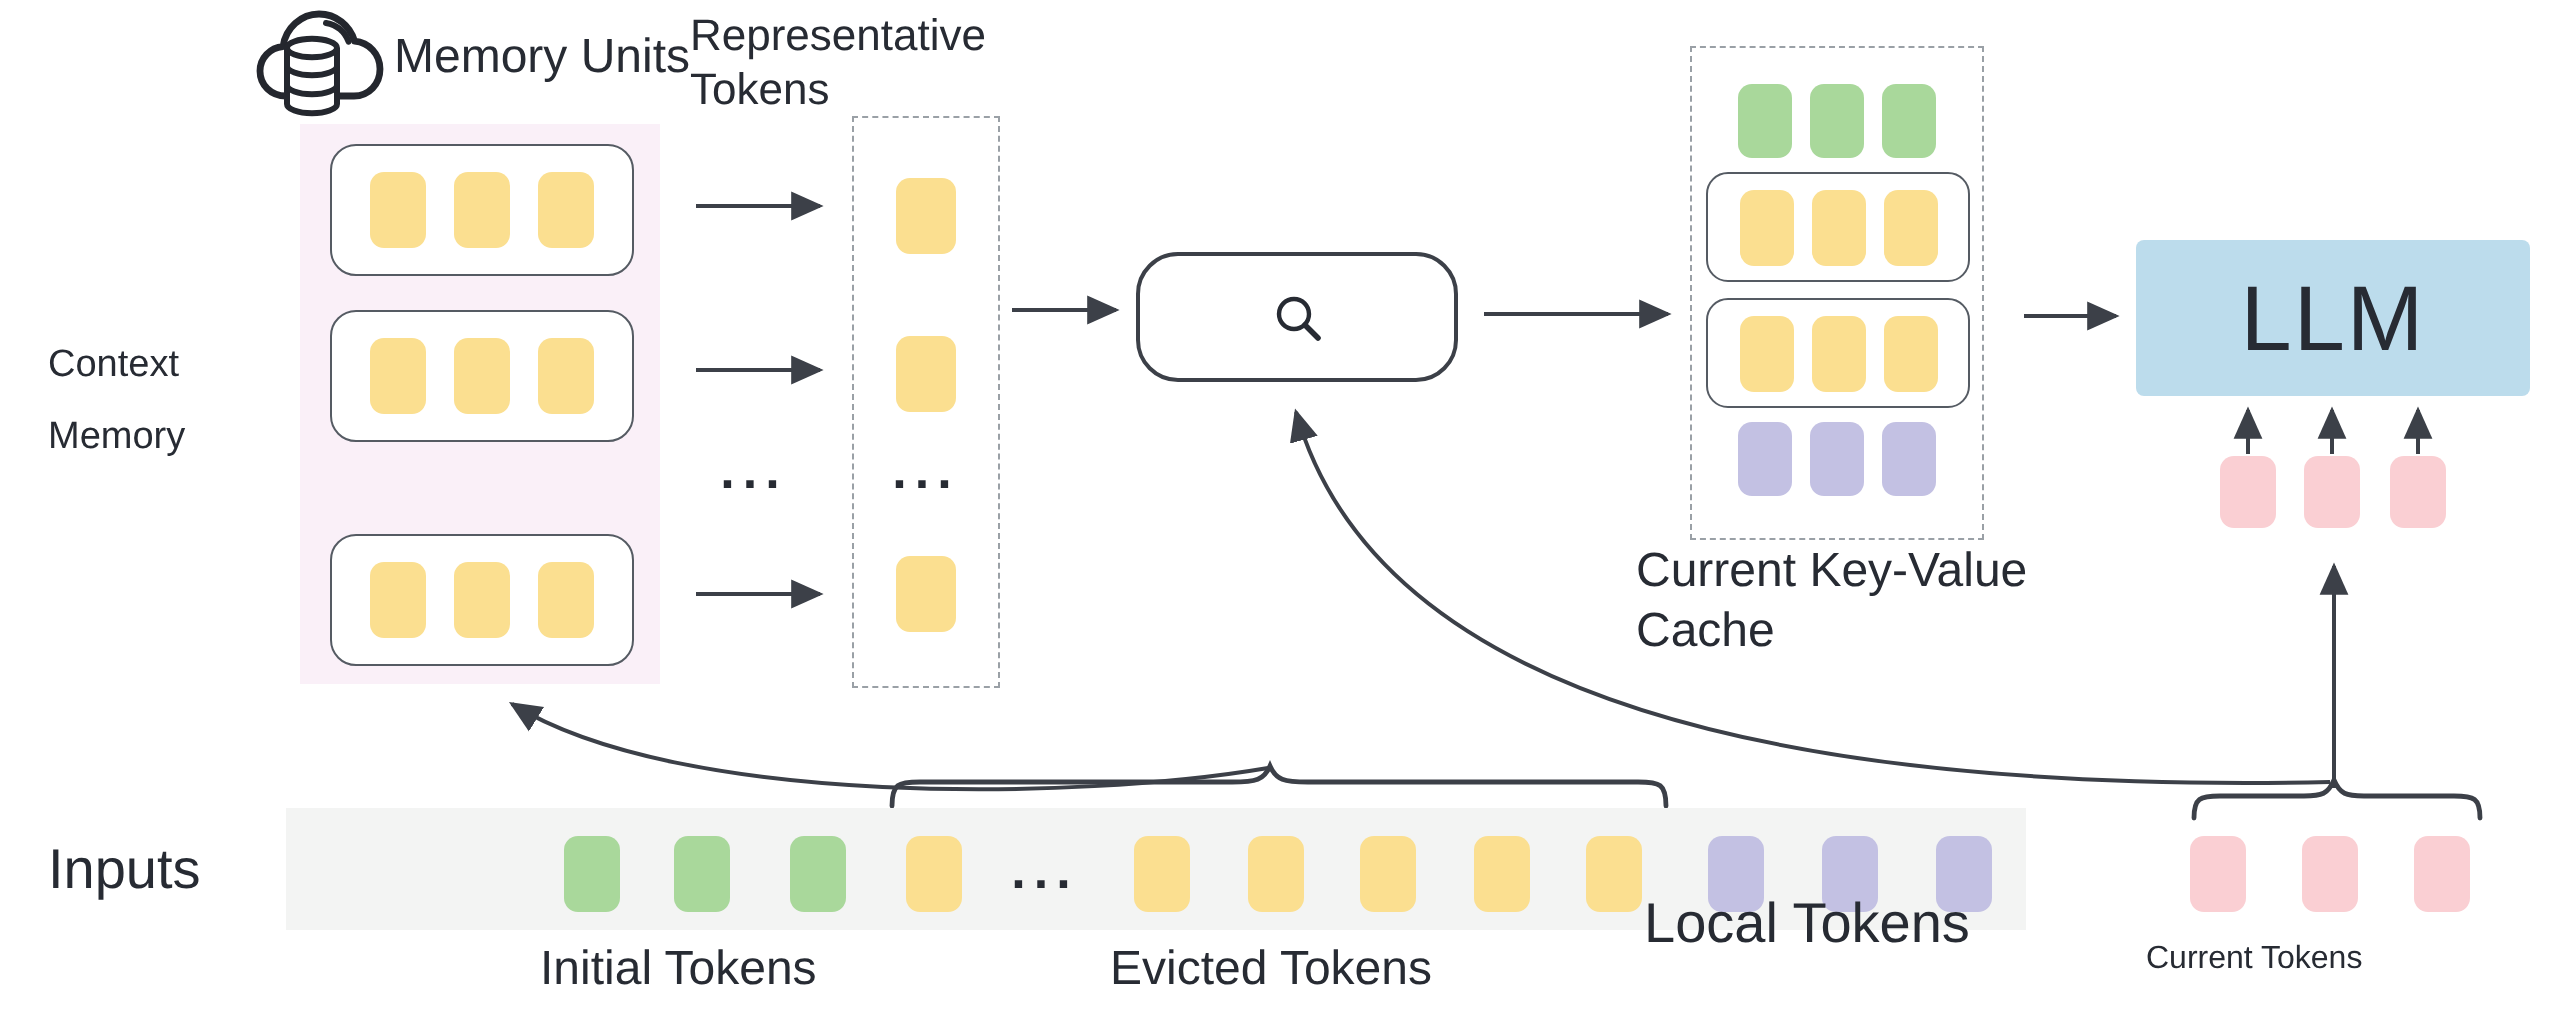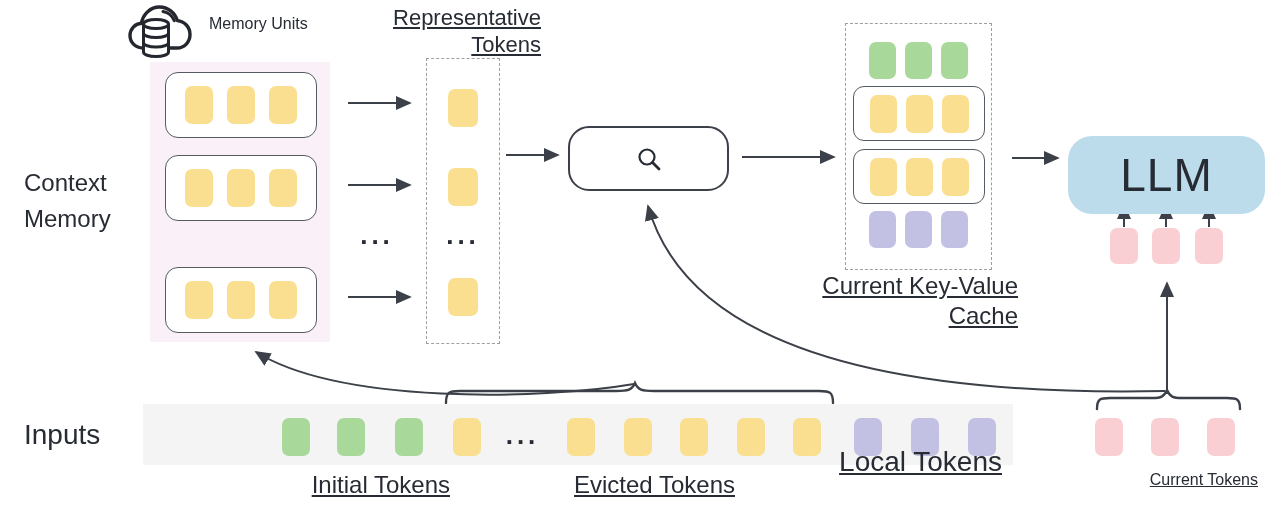--- a/index.html
+++ b/index.html
@@ -1,20 +1,20 @@
 <!DOCTYPE html>
 <html><head>
 <meta charset="utf-8">
 <style>
   html,body{margin:0;padding:0;background:#fff;}
   .canvas{position:relative;width:1280px;height:509px;background:#fff;overflow:hidden;
           font-family:"Liberation Sans",sans-serif;color:#272b33;}
   .abs{position:absolute;}
   .label{position:absolute;color:#272b33;}
-  .center{text-align:right;text-decoration:underline;}
+  .center{text-align:left;}
   .overlay{position:absolute;left:0;top:0;width:1280px;height:509px;pointer-events:none;}
   
   .token{border-radius:7px;}
   .tok-abs{position:absolute;border-radius:7px;}
   .tok-yellow{background:#fbdf90;}
   .tok-green{background:#a9d89b;}
   .tok-purple{background:#c3c1e3;}
   .tok-pink{background:#facfd3;}
   
   .mem-panel{position:absolute;left:150px;top:62px;width:180px;height:280px;background:#faf0f8;}
@@ -32,21 +32,21 @@
   .lookup-text{font-size:26px;color:#272b33;}
   
   .cache-row{position:absolute;left:0;width:100%;display:flex;justify-content:center;gap:9px;}
   .cache-row .token{width:27px;height:37px;}
   .cache-unit{position:absolute;left:7px;width:130px;height:53px;background:#fff;
               border:1.4px solid #555b63;border-radius:11px;
               display:flex;justify-content:center;align-items:center;gap:9px;}
   .cache-unit .token{width:27px;height:38px;}
   
   .llm-box{position:absolute;left:1068px;top:120px;width:197px;height:78px;background:#bcdcec;
-           border-radius:24px;display:flex;align-items:center;justify-content:center;margin-top:16px;}
+           border-radius:4px;display:flex;align-items:center;justify-content:center;}
   .llm-text{font-size:46px;letter-spacing:1px;color:#272b33;}
   
   .strip{position:absolute;left:143px;top:404px;width:870px;height:61px;background:#f3f4f3;}
   .strip .tok-abs{top:14px;width:28px;height:38px;}
 </style>
 </head>
 <body>
 
 <div class="canvas">
 
@@ -67,32 +67,32 @@
       <line x1="1166" y1="227" x2="1166" y2="205" marker-end="url(#ah)"></line>
       <line x1="1209" y1="227" x2="1209" y2="205" marker-end="url(#ah)"></line>
       <line x1="1167" y1="394" x2="1167" y2="283" marker-end="url(#ah)"></line>
       <path stroke-width="2.4" stroke-linecap="round" d="M446,403 C446,392 449,391 460,391 L616,391 C628,391 632,390 635,383 C638,390 642,391 654,391 L819,391 C830,391 833,392 833,403"></path>
       <path stroke-width="2.4" stroke-linecap="round" d="M1097,409 C1097,399 1100,398 1110,398 L1152,398 C1161,398 1164,397 1167,390 C1170,397 1173,398 1182,398 L1227,398 C1237,398 1240,399 1240,409"></path>
       <path d="M634,384 C540,400 340,404 256,352" marker-end="url(#ah)"></path>
       <path d="M1165,391 C1020,394 700,390 648,206" marker-end="url(#ah)"></path>
     </g>
   </svg>
 
-  <div class="label" style="left:24px;top:165px;width:120px;font-size:24px;line-height:36px;">Context Memory</div>
+  <div class="label" style="left:24px;top:165px;width:120px;font-size:19px;line-height:36px;">Context Memory</div>
   <div class="label" style="left:24px;top:419px;font-size:28px;">Inputs</div>
 
   <svg class="abs" style="left:126px;top:3px;" width="68" height="58" viewBox="0 0 68 58">
     <path d="M17,45 C9.5,45 4,39.5 4,32.5 C4,26 9,20.8 15.5,20.3 C16.8,11 24.6,4 33.5,4 C42,4 49,9.8 51.3,17.6 C58.5,18.3 64,24 64,31.5 C64,39 58.5,45 51,45 L17,45 Z" fill="#fff" stroke="#24272e" stroke-width="3.4" stroke-linejoin="round"></path>
     <path d="M37,8.5 C42.5,9.5 46.5,13 48.3,17.8" fill="none" stroke="#24272e" stroke-width="3" stroke-linecap="round"></path>
     <path d="M17.5,21 L17.5,49 A12.5,4.6 0 0 0 42.5,49 L42.5,21" fill="#fff" stroke="#24272e" stroke-width="3"></path>
     <path d="M17.5,30 A12.5,4.6 0 0 0 42.5,30" fill="none" stroke="#24272e" stroke-width="3"></path>
     <path d="M17.5,39.5 A12.5,4.6 0 0 0 42.5,39.5" fill="none" stroke="#24272e" stroke-width="3"></path>
     <ellipse cx="30" cy="21" rx="12.5" ry="4.6" fill="#fff" stroke="#24272e" stroke-width="3"></ellipse>
   </svg>
-  <div class="label" style="left:197px;top:15px;font-size:16px;margin-left:12px;">Memory Units</div>
+  <div class="label" style="left:197px;top:15px;font-size:24px;">Memory Units</div>
 
   <div class="mem-panel">
     <div class="unit-row" style="top:10px;">
       <div class="token tok-yellow"></div>
       <div class="token tok-yellow"></div>
       <div class="token tok-yellow"></div>
     </div>
     <div class="unit-row" style="top:93px;">
       <div class="token tok-yellow"></div>
       <div class="token tok-yellow"></div>

